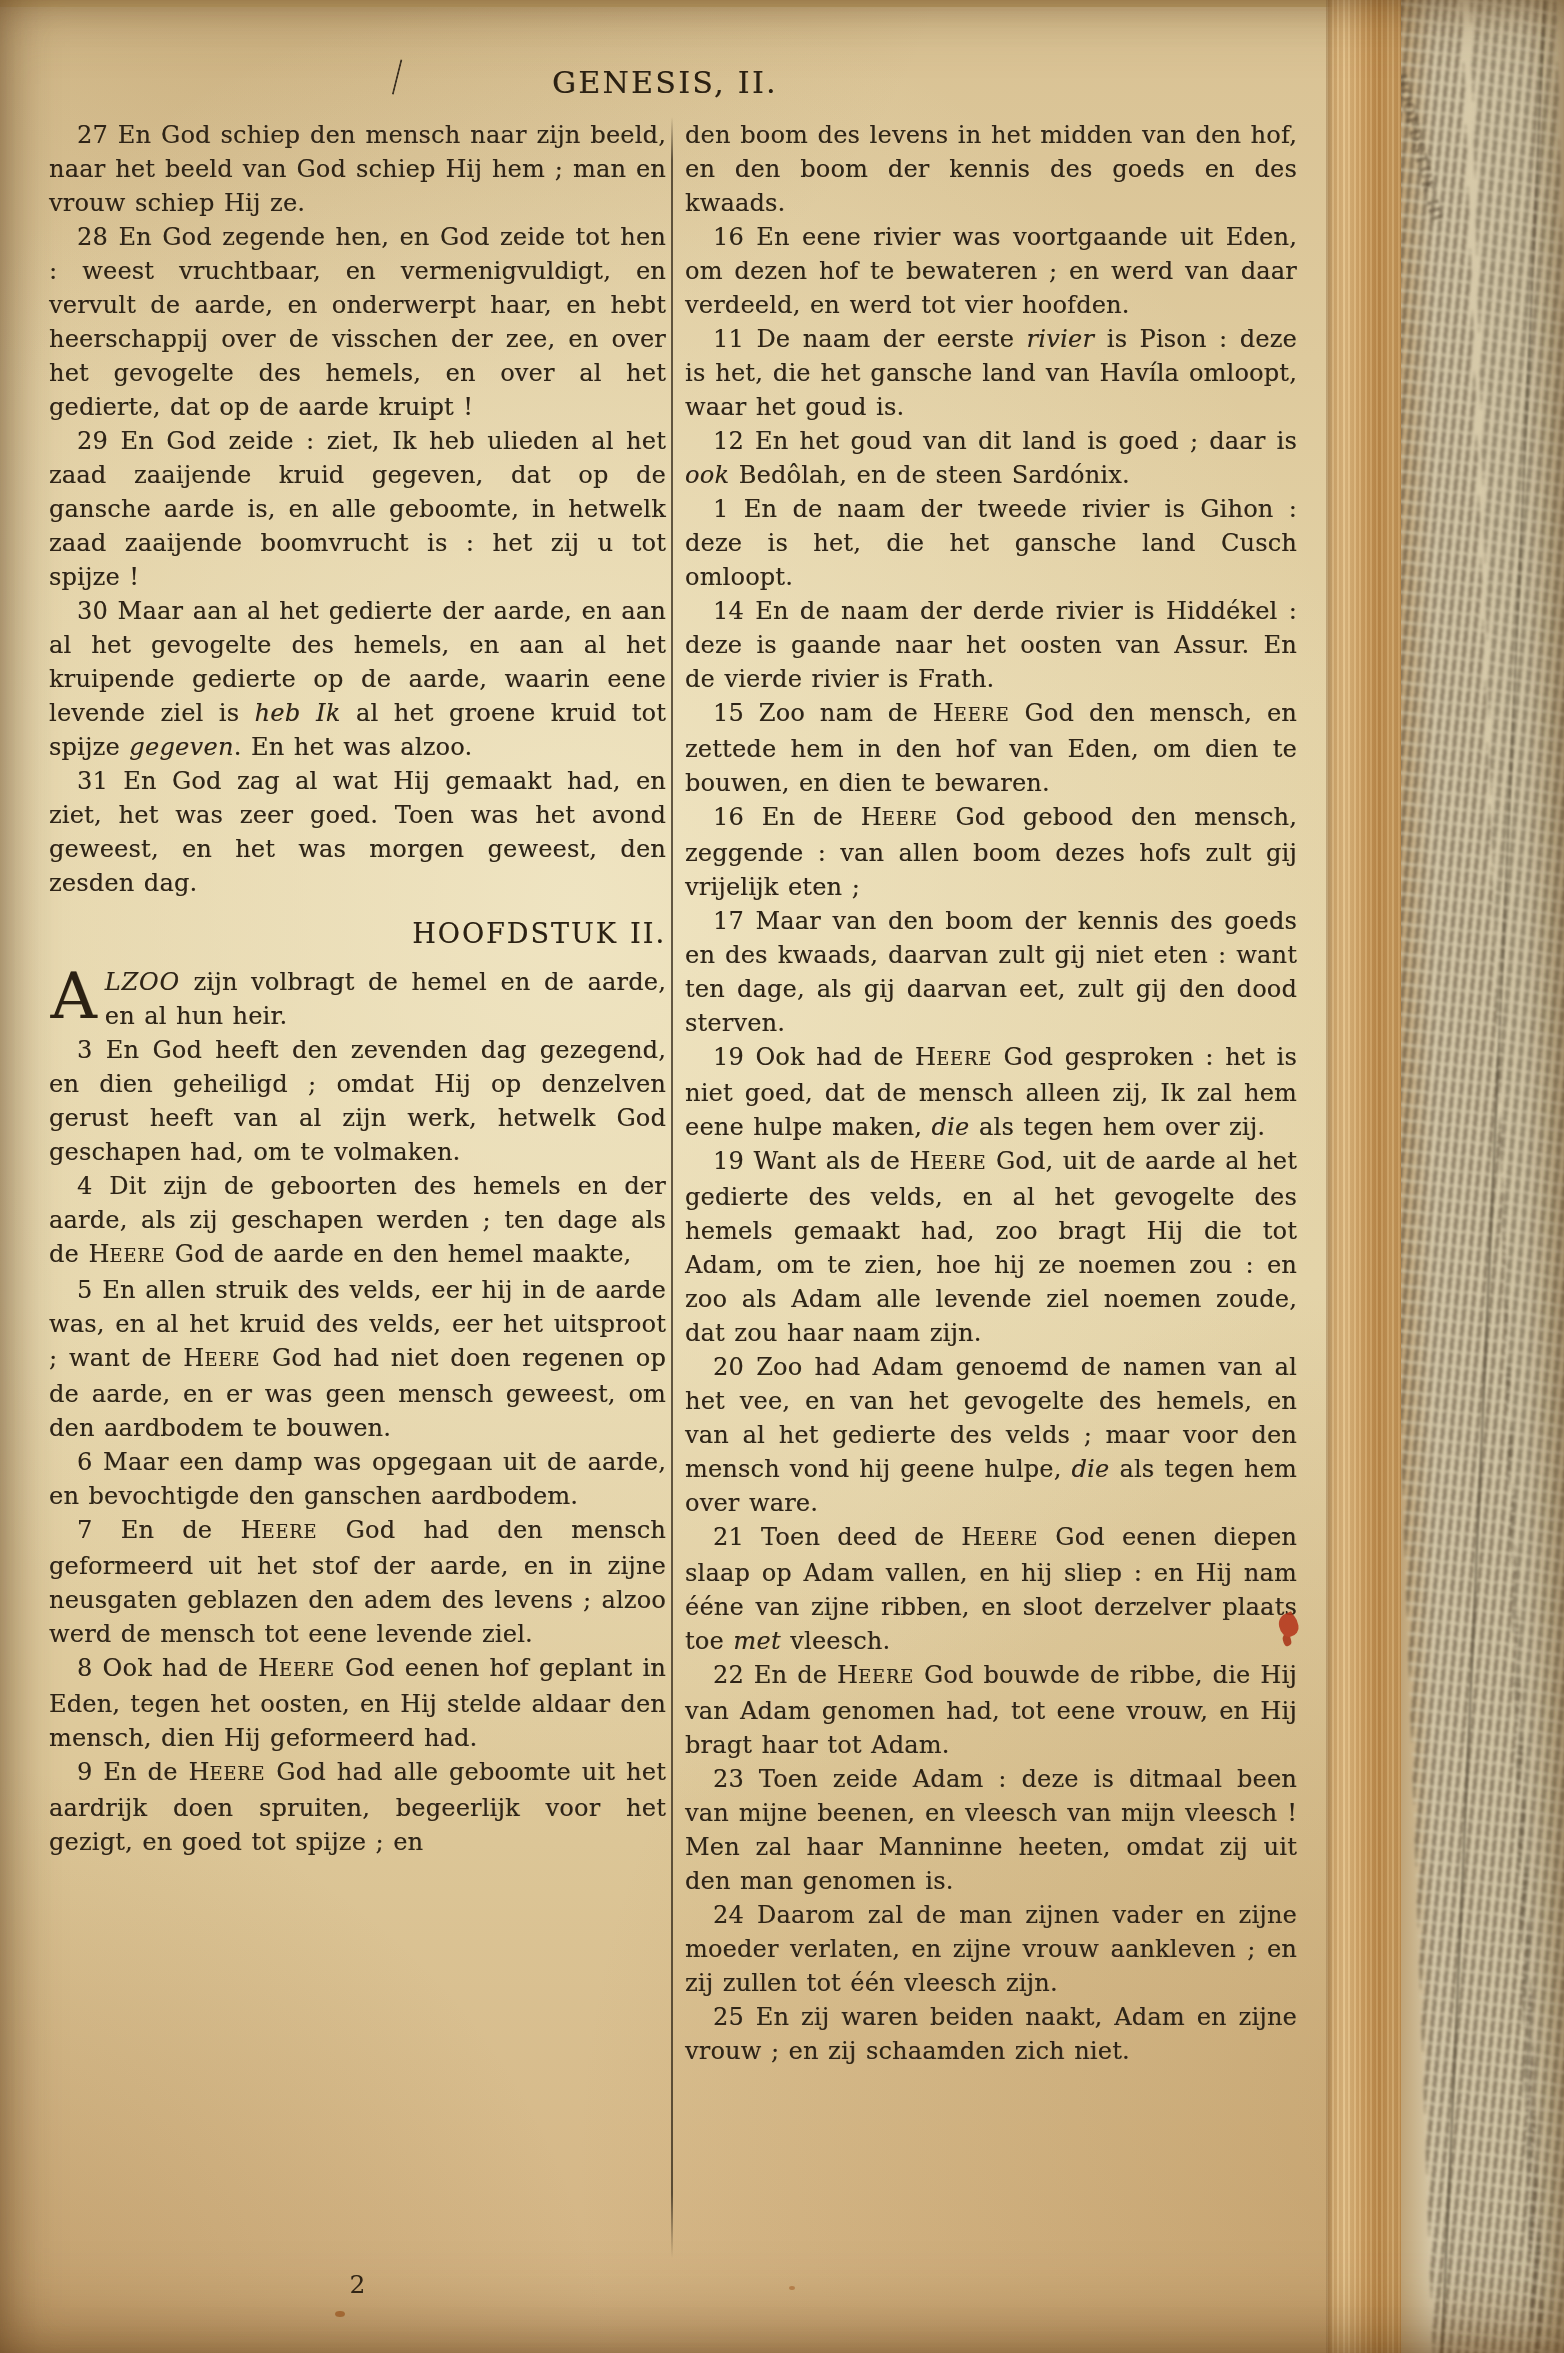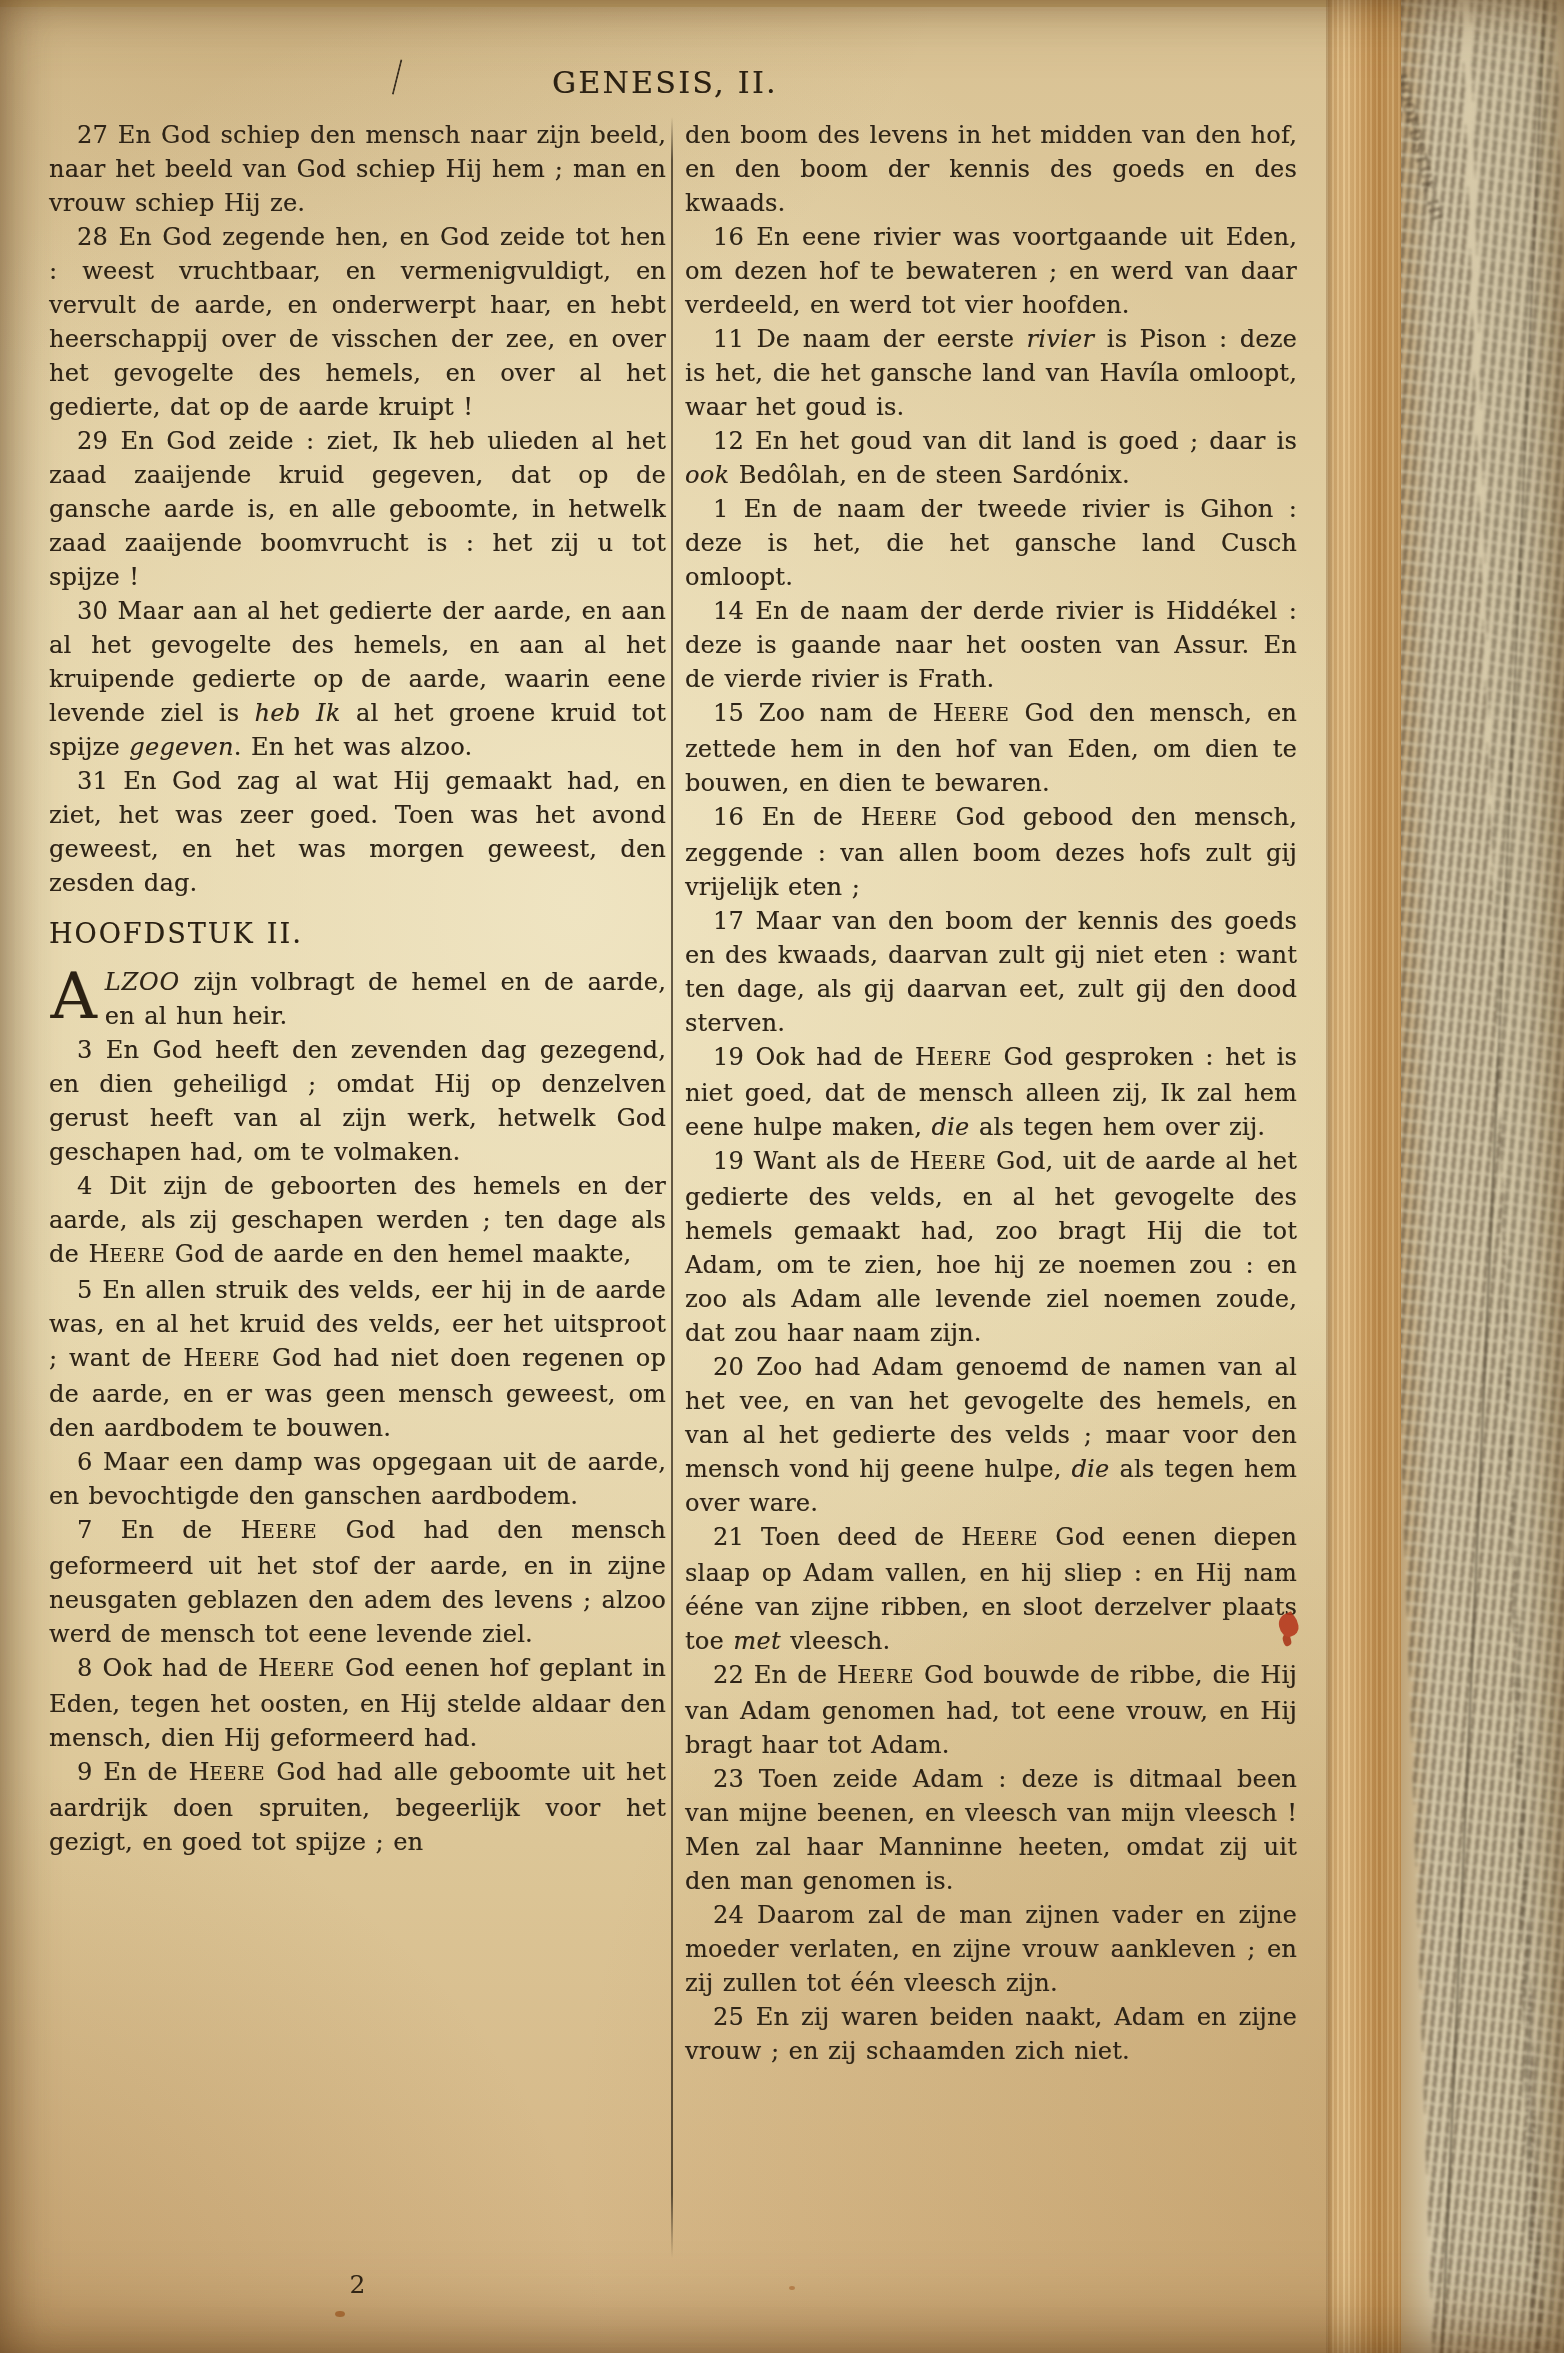--- a/index.html
+++ b/index.html
@@ -59,21 +59,21 @@
 
   .verse { margin: 0; text-indent: 28px; }
   .verse.cont { text-indent: 0; }
   .verse.chapter-open { text-indent: 0; }
   .vnum { }
   em { font-style: italic; letter-spacing: 0.3px; }
   .sc { }
   .sc-r { font-size: 0.74em; letter-spacing: 0.9px; }
 
   h2.chapter-heading {
-    margin: 17px 0 14px; text-indent: 0; text-align: left;
+    margin: 17px 0 14px; text-indent: 0; text-align: right;
     font-size: 27px; font-weight: 400; letter-spacing: 2px;
     color: #2b2113;
   }
   .dropcap {
     float: left; font-size: 64px; line-height: 55px;
     margin: 3.9px 7.8px 0 1.6px; color: #2b2113;
   }
   .opencaps { letter-spacing: 0.8px; font-style: italic; }
 
   .page-number {

